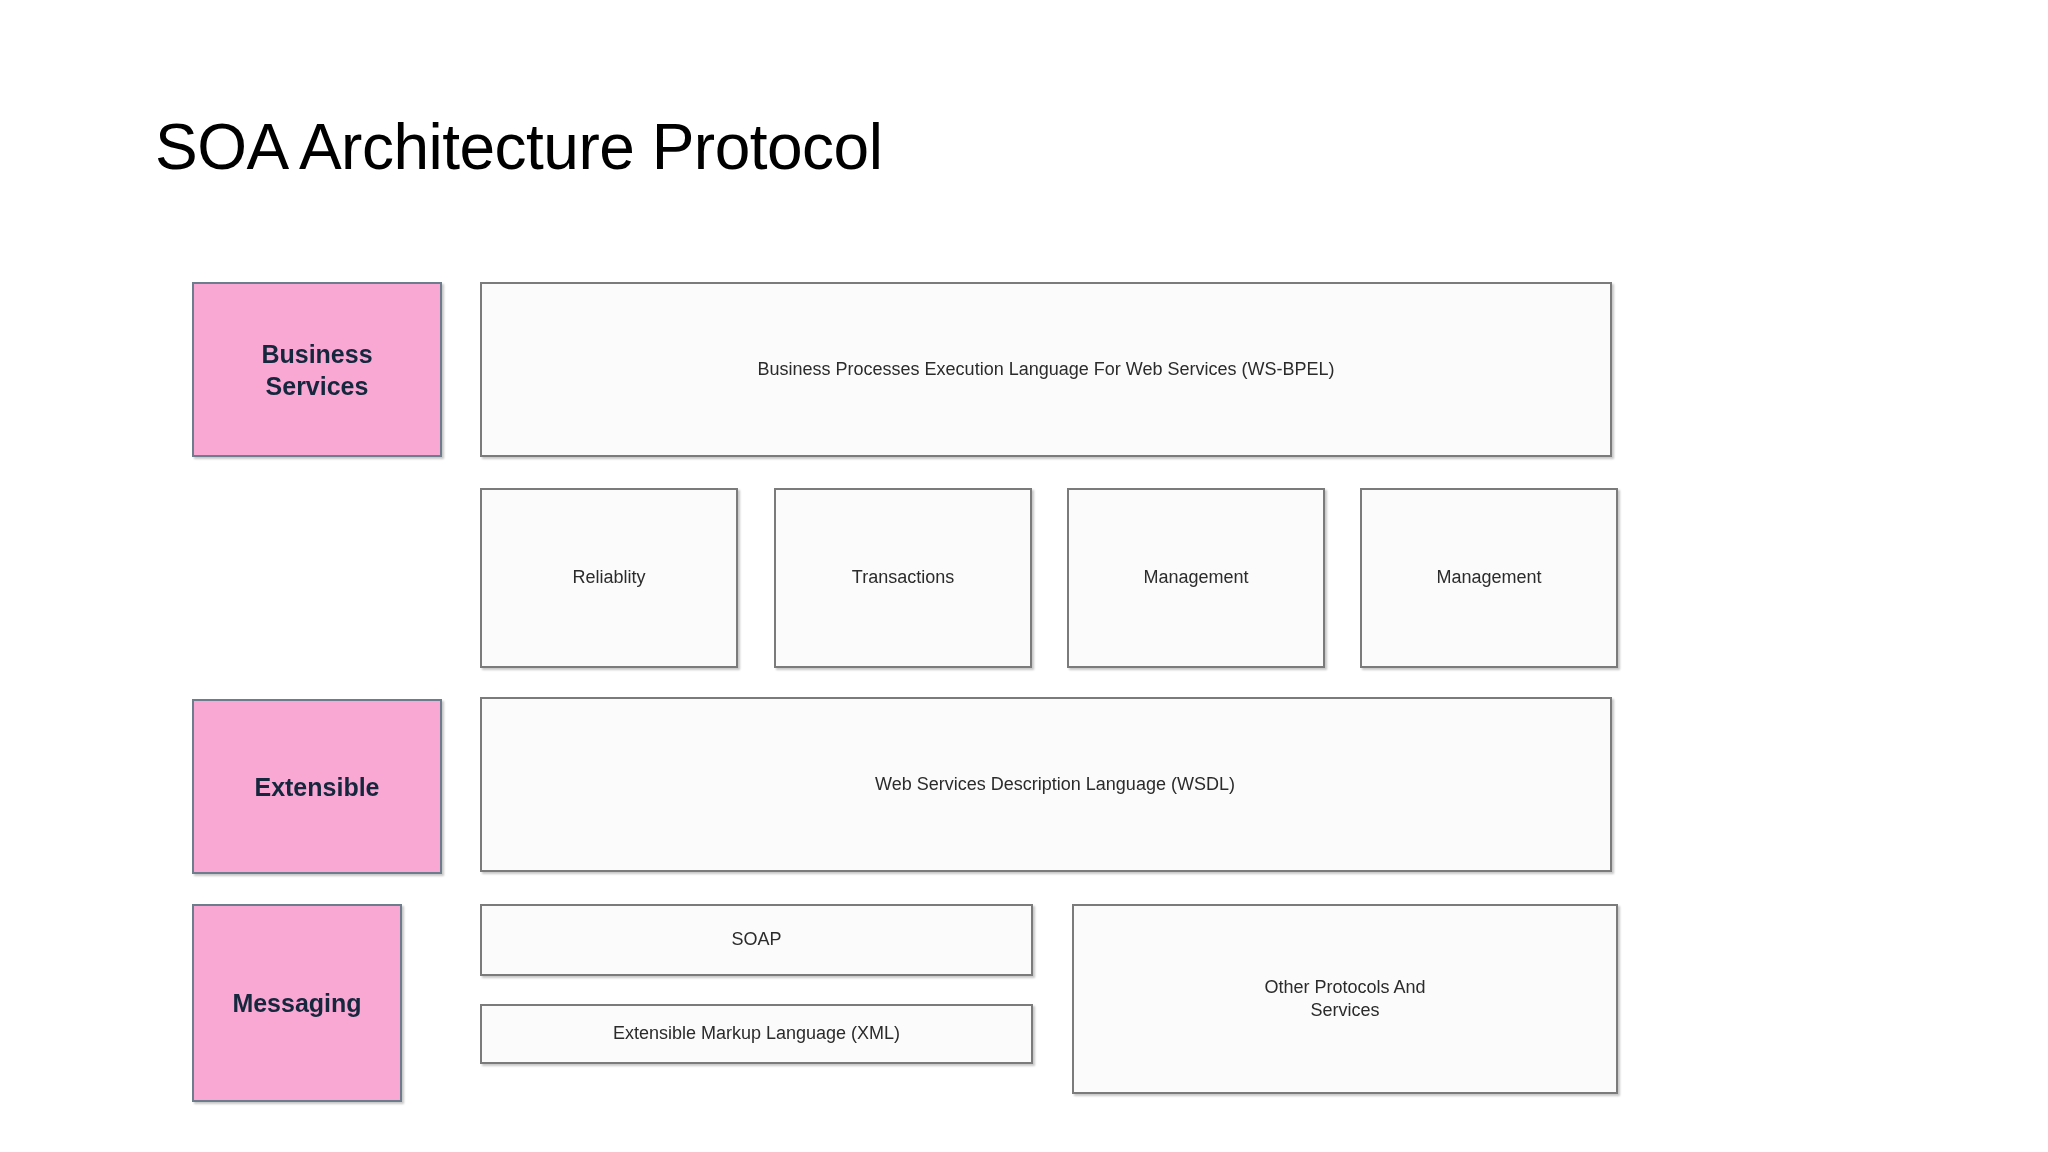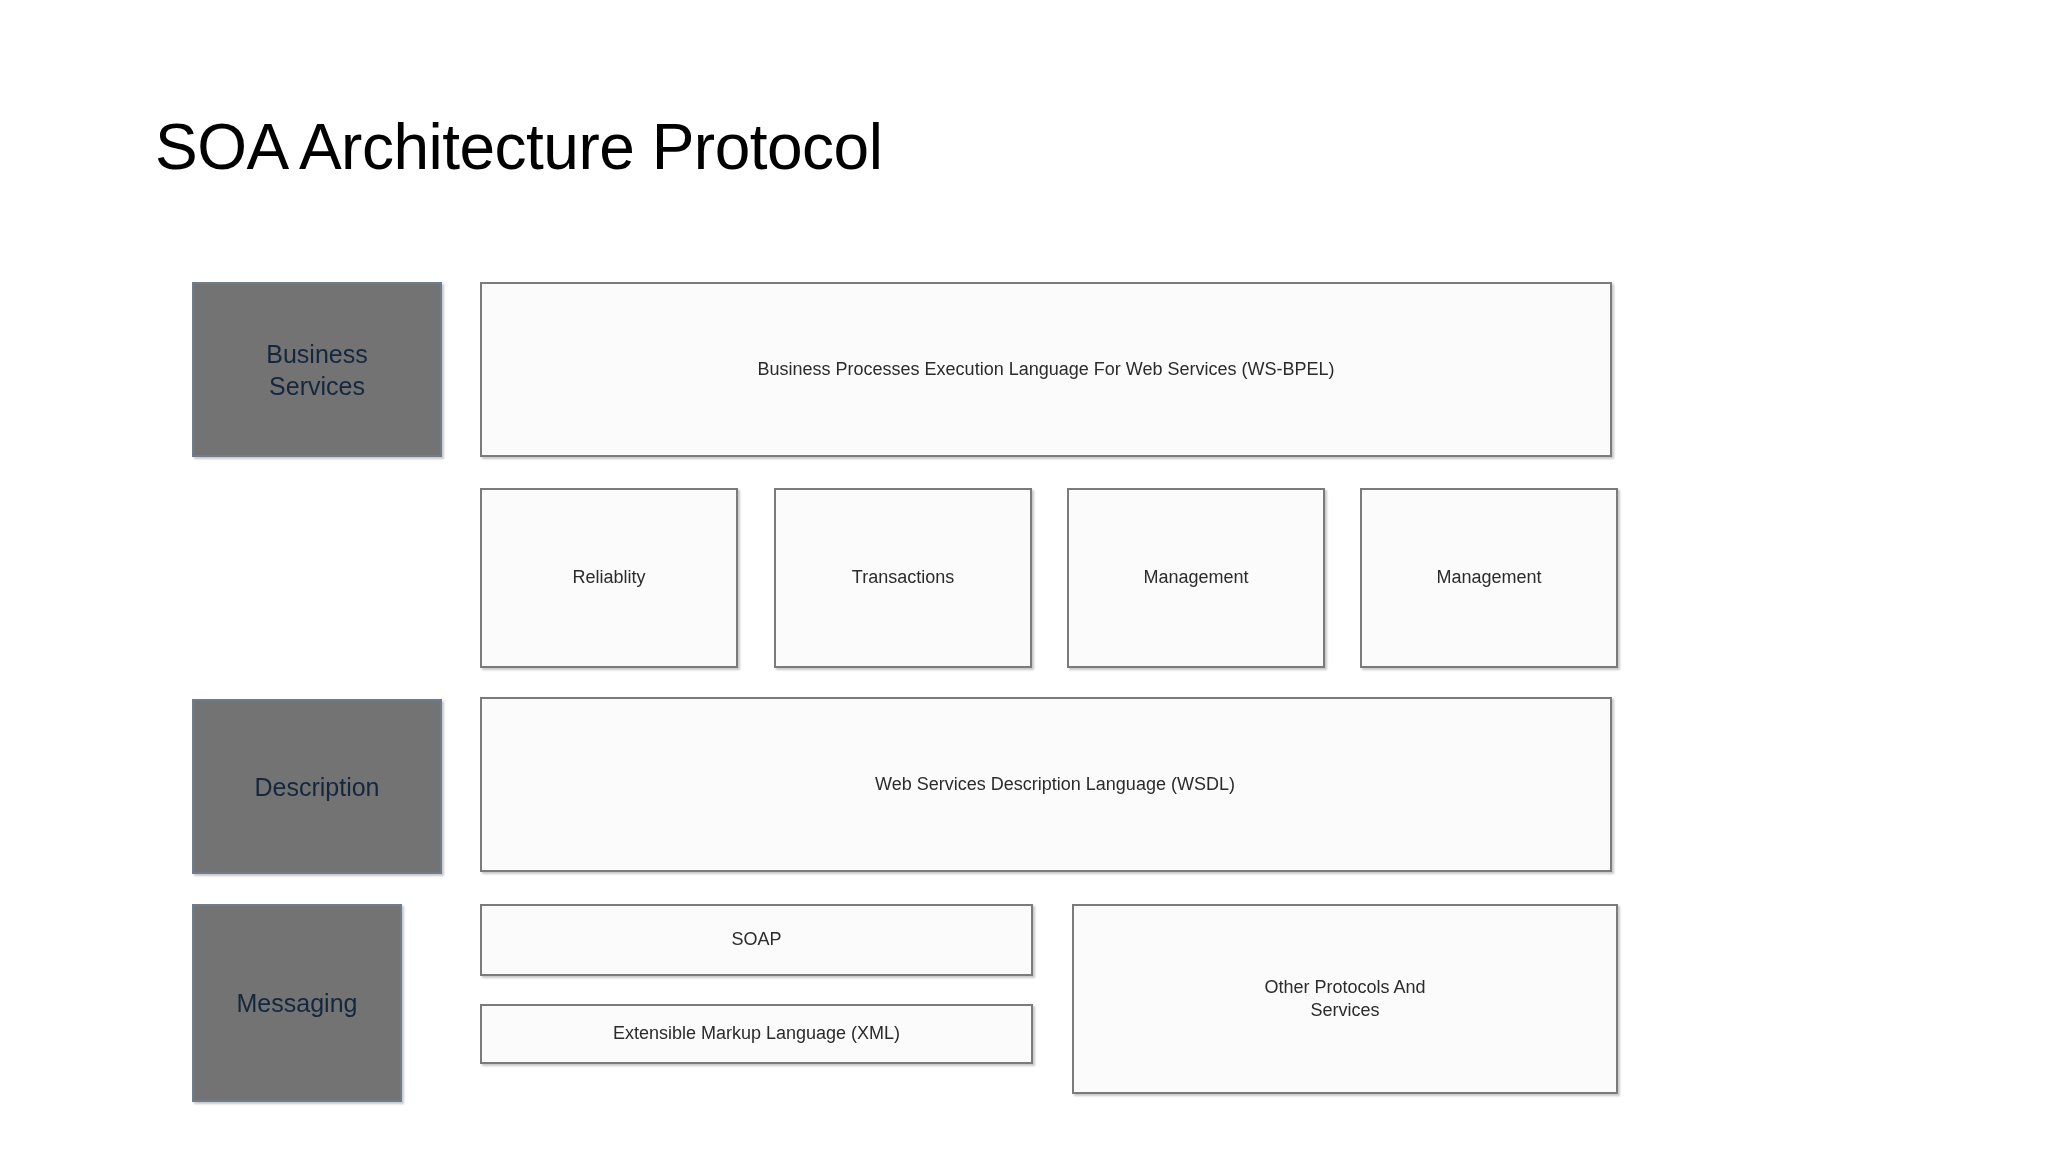--- a/index.html
+++ b/index.html
@@ -50,25 +50,25 @@
     box-sizing: border-box;
     border: 2px solid #7b7b7b;
     box-shadow: 2px 2px 2px rgba(0,0,0,0.22);
     display: flex;
     align-items: center;
     justify-content: center;
     text-align: center;
     line-height: 1.28;
   }
   .box.blue {
-    background: #737373;
+    background: #f9a8d4;
     border-color: #6e7d8c;
     color: #15273d;
     font-size: 25px;
-    font-weight: 400;
+    font-weight: 700;
   }
   .box.plain {
     background: #fbfbfb;
     border-color: #7b7b7b;
     color: #2b2b2b;
     font-size: 18px;
     font-weight: 400;
   }
   .box-label {
     display: block;
@@ -124,21 +124,21 @@
       <span class="box-label">Transactions</span>
     </div>
     <div class="box plain r2-c3">
       <span class="box-label">Management</span>
     </div>
     <div class="box plain r2-c4">
       <span class="box-label">Management</span>
     </div>
 
     <div class="box blue r3-blue">
-      <span class="box-label">Description</span>
+      <span class="box-label">Extensible</span>
     </div>
 
     <div class="box plain r3-main">
       <span class="box-label">Web Services Description Language (WSDL)</span>
     </div>
 
     <div class="box blue r4-blue">
       <span class="box-label">Messaging</span>
     </div>
 

